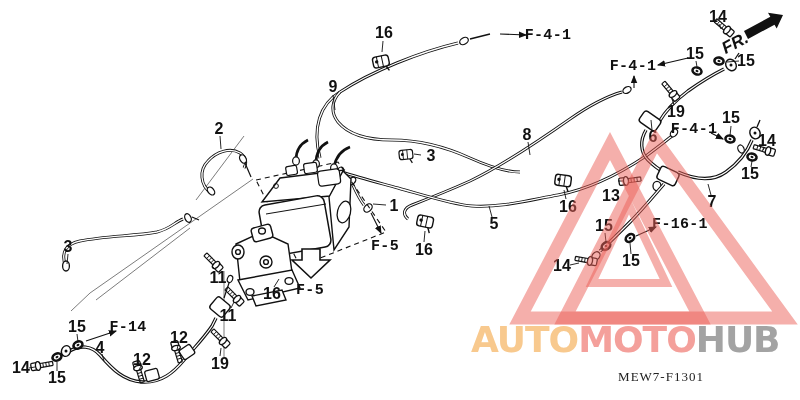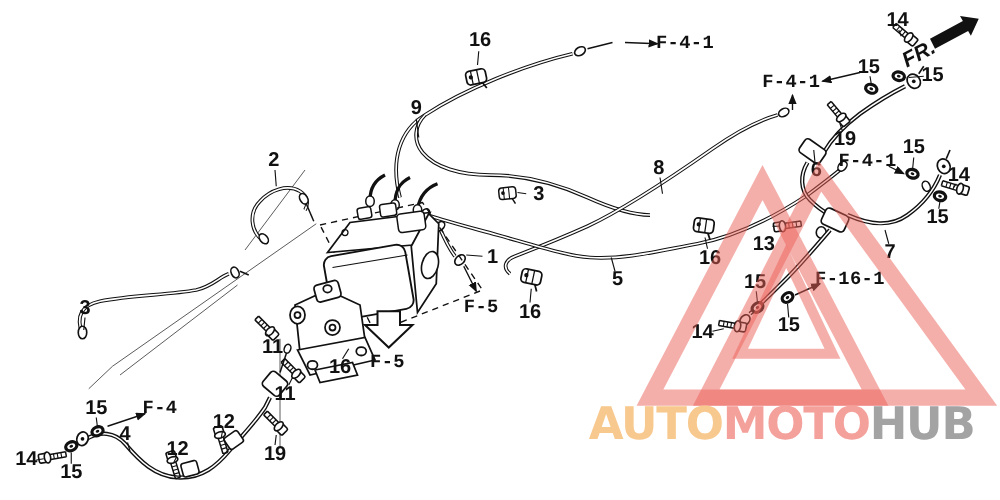--- a/index.html
+++ b/index.html
@@ -288,25 +288,26 @@
   <div class="lbl" style="left:142px;top:360px">12</div>
   <div class="lbl" style="left:220px;top:364px">19</div>
   <div class="lbl" style="left:21px;top:368px">14</div>
   <div class="lbl" style="left:57px;top:378px">15</div>
 
   <div class="lbl ref" style="left:548px;top:35px">F-4-1</div>
   <div class="lbl ref" style="left:633px;top:66px">F-4-1</div>
   <div class="lbl ref" style="left:694px;top:129px">F-4-1</div>
   <div class="lbl ref" style="left:385px;top:246px">F-5</div>
   <div class="lbl ref" style="left:310px;top:290px">F-5</div>
-  <div class="lbl ref" style="left:128px;top:327px">F-4</div>
+  <div class="lbl ref" style="left:128px;top:327px">F-14</div>
   <div class="lbl ref" style="left:680px;top:224px">F-16-1</div>
 
   <div class="lbl fr" style="left:735px;top:43px;transform:translate(-50%,-50%) rotate(-28deg)">FR.</div>
 
+  <div id="diagcode">MEW7-F1301</div>
 
   <svg id="watermark" width="800" height="400" viewBox="0 0 800 400">
     <g fill="none" stroke="rgba(236,96,87,0.5)" stroke-width="13" stroke-linejoin="miter">
       <polygon points="610,146 520,318 700,318"></polygon>
       <polygon points="656,141 565,318 785,318"></polygon>
       <polygon points="629,205 592,283 666,283" stroke-width="8"></polygon>
     </g>
   </svg>
   <div id="brand">
     <span style="color:#f8c98e">AUTO</span><span style="color:#f4a09b">MOTO</span><span style="color:#a3a3a3">HUB</span>

